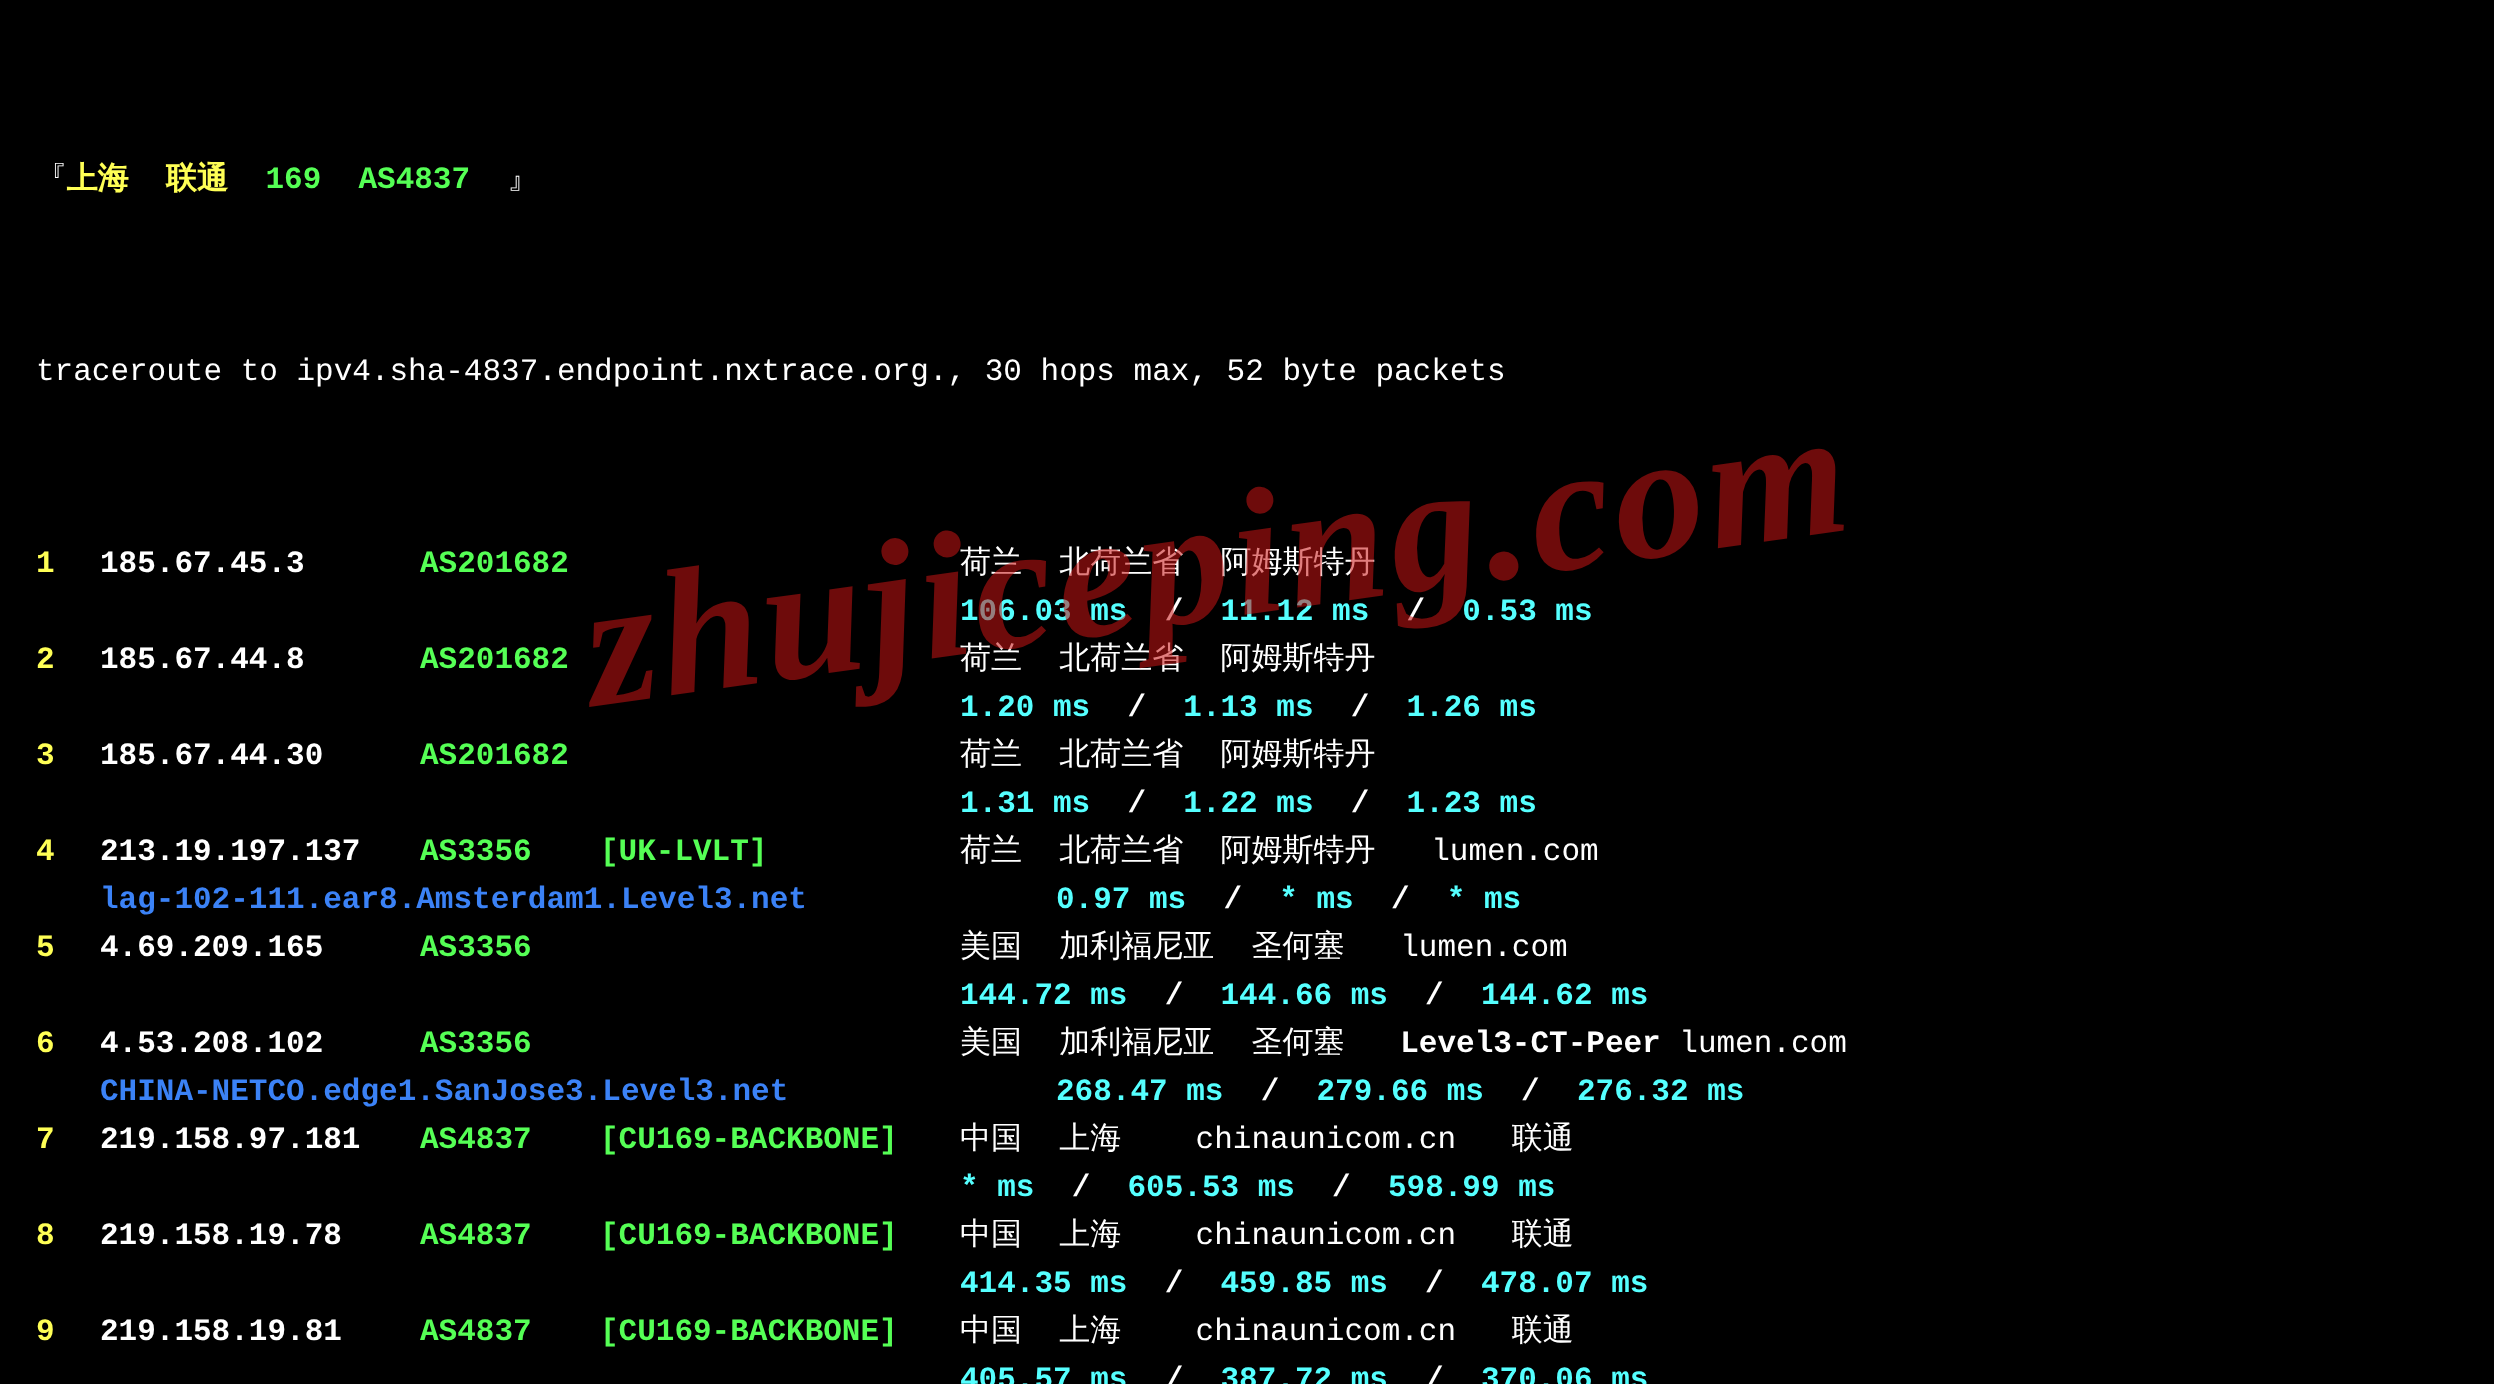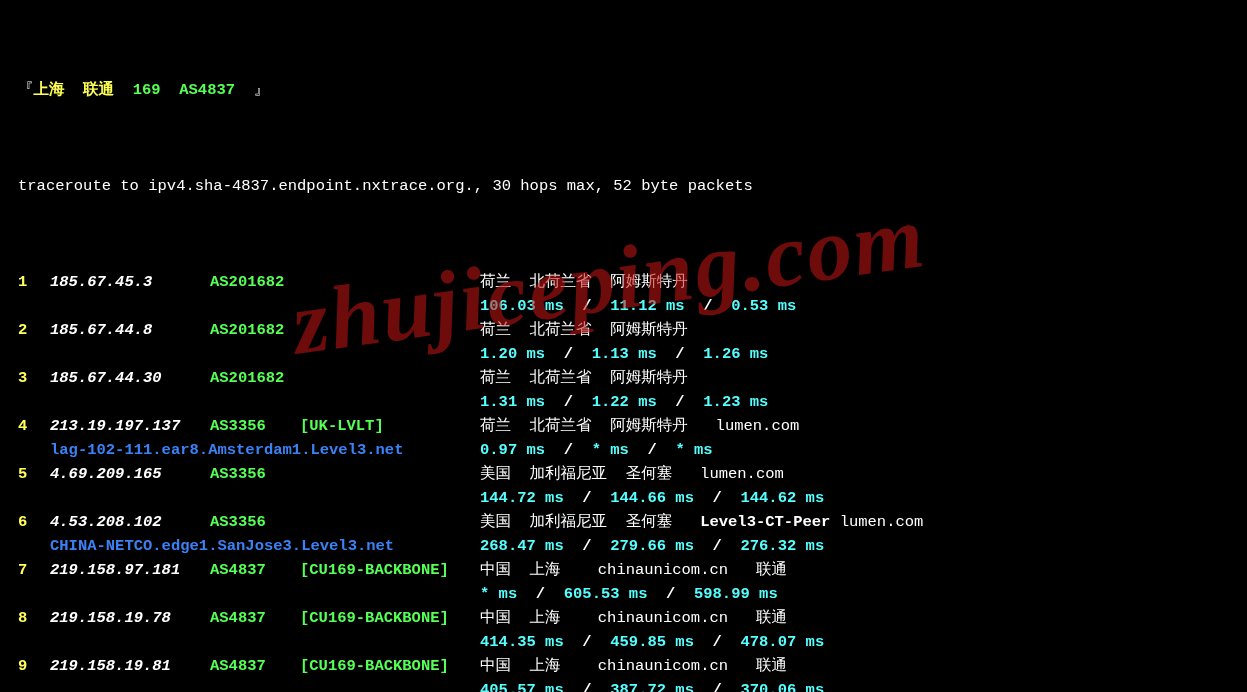--- a/index.html
+++ b/index.html
@@ -16,27 +16,27 @@
     position: relative;
   }
   .terminal {
     padding: 6px 10px 10px 18px;
     white-space: pre;
   }
   .row { height: 24px; }
   .yellow { color: #ffff55; }
   .white  { color: #ffffff; }
   .green  { color: #55ff55; }
-  .cyan   { color: #55ffff; }
+  .cyan   { color: #55ffff; margin-left: 48px; }
   .grey   { color: #3b82f6; }
   .bold   { font-weight: bold; }
 
   
   .c-hop   { display:inline-block; width: 32px; }
-  .c-ip    { display:inline-block; width: 160px; font-style: italic; }
+  .c-ip    { display:inline-block; width: 160px; }
   .c-asn   { display:inline-block; width: 90px; }
   .c-tag   { display:inline-block; width: 180px; }
   .c-loc   { display:inline-block;text-align:center; }
   .c-lat   { display:inline-block; margin-left: 462px; }
 
   
   .watermark {
     position: absolute;
     left: 290px;
     top: 210px;

